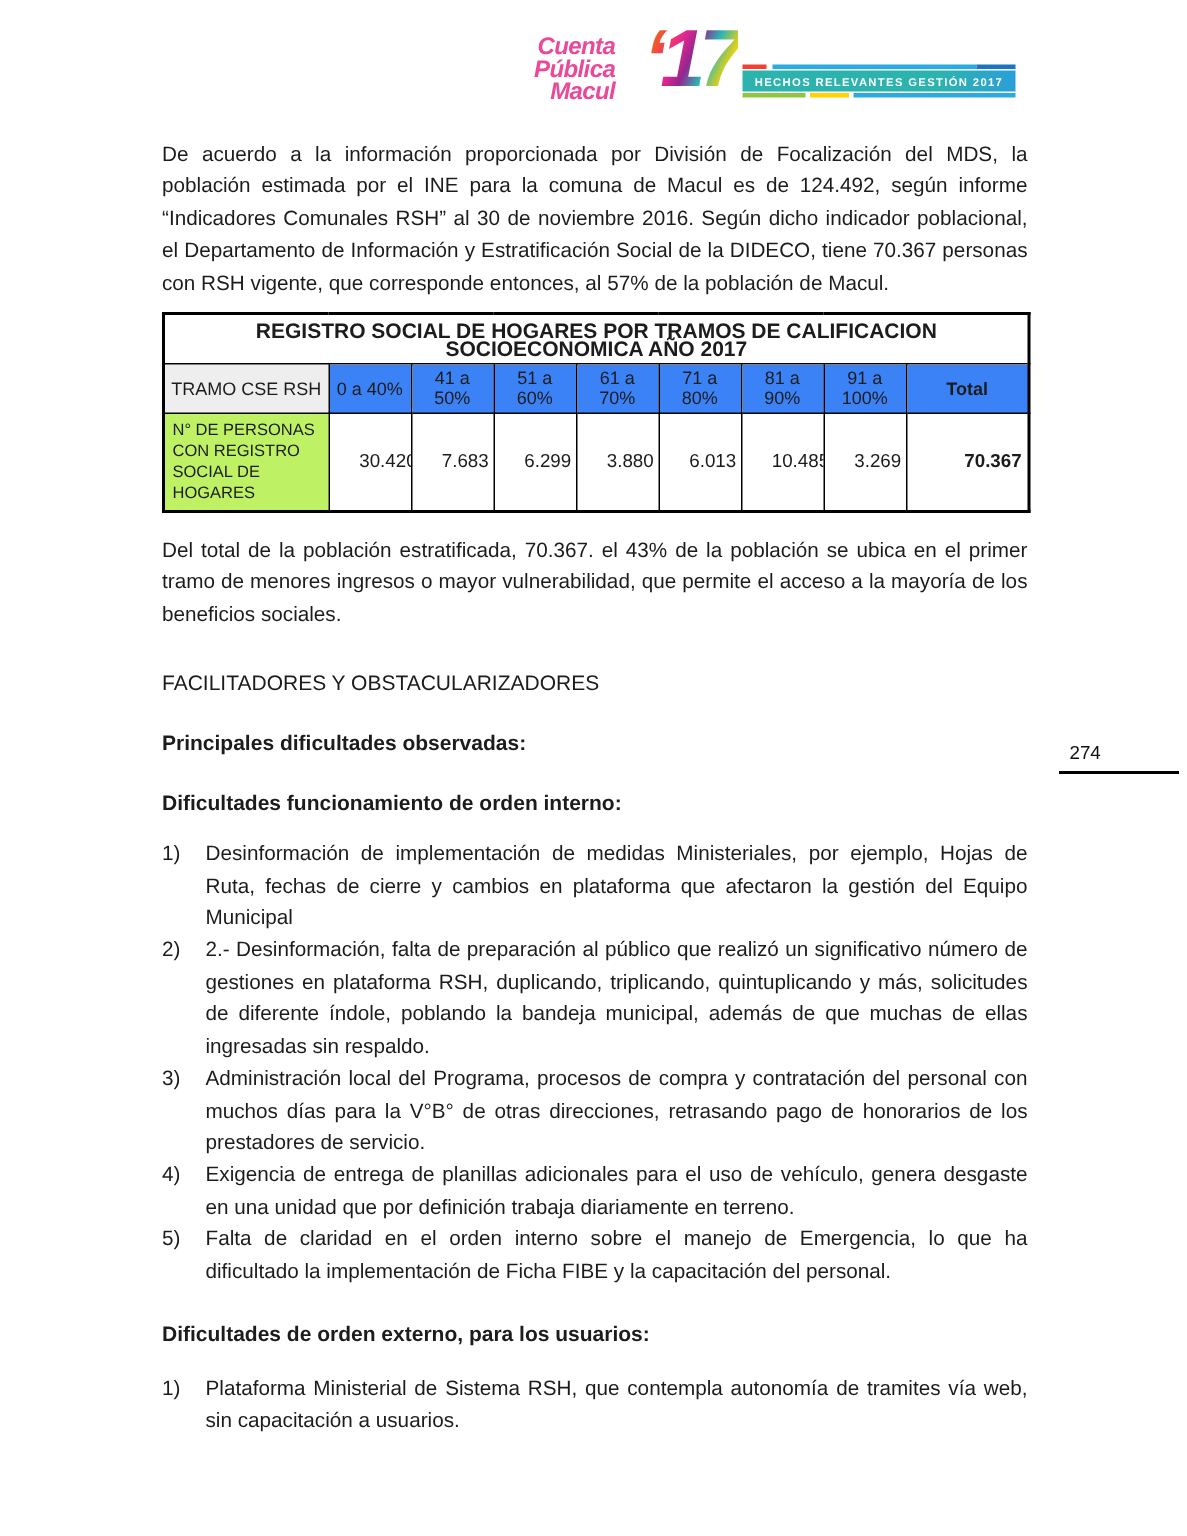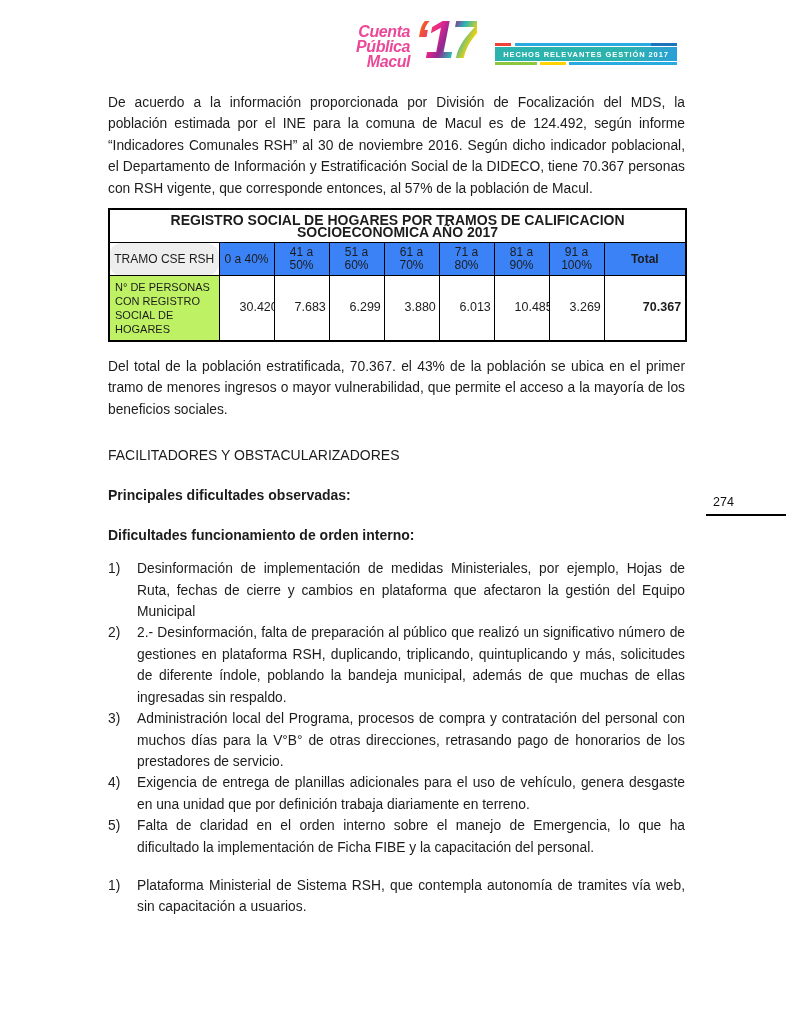--- a/index.html
+++ b/index.html
@@ -15,21 +15,21 @@
 
   
   .logo-wrap { position:absolute; left:356px; top:10px; display:flex; align-items:flex-start; }
   .wordmark {
     margin-top:14px; text-align:right;
     font-weight:bold; font-style:italic;
     font-size:16px; line-height:15px; letter-spacing:-0.4px;
     color:#ec4899;
   }
   .logo-year {
-    margin-left:4px; margin-top:0;
+    margin-left:19px; margin-top:0;
     font-size:54px; line-height:58px; font-weight:bold; font-style:italic; letter-spacing:-4px;
     background:linear-gradient(115deg,#f9a11b 0%,#f05a28 18%,#ec268f 36%,#92278f 50%,#2bb6b3 64%,#ffd400 82%,#ec268f 100%);
     -webkit-background-clip:text; background-clip:text; color:transparent;
   }
   .banner { position:absolute; left:495px; top:43px; width:182px; }
   .banner-s1 { display:flex; height:3px; margin-bottom:1px; }
   .banner-s1 .sg1 { width:16px; background:#ef4136; }
   .banner-s1 .sg2 { flex:1; background:#29abe2; margin-left:4px; }
   .banner-s1 .sg3 { width:26px; background:#1c75bc; }
   .banner-band {
@@ -58,21 +58,21 @@
   p.just { text-align:justify; }
 
   
   table.rsh {
     width:577px; table-layout:fixed; border-collapse:collapse;
     margin-top:9px; border:2px solid #000;
   }
   table.rsh th, table.rsh td { border:1px solid #000; overflow:hidden; }
   .t-title   { font-size:14px; font-weight:bold; text-align:center; padding:4px 2px; line-height:12px; background:#fff; }
   .t-colhead { font-size:12px; font-weight:normal; text-align:center; padding:3px 2px; line-height:13px; background:#3b82f6; }
-  .t-colhead.first { background:#eeeeee;border-radius:13px; }
+  .t-colhead.first { background:#eeeeee; }
   .t-colhead.total { font-weight:bold; }
   td.t-label { background:#bef264; font-size:11px; line-height:14px; padding:4px 5px; text-align:left; vertical-align:middle; }
   td.t-num   { font-size:12.5px; text-align:right; padding:3px 20px; vertical-align:middle; }
   td.t-pct   { font-size:12.5px; text-align:center; padding:3px 4px; vertical-align:middle; }
   td.t-total { font-weight:bold; text-align:right; padding-right:4px; }
   tr.row-persons td { height:52px; }
   tr.row-pct td { height:34px; }
 
   .after-table { margin-top:14px; }
 
@@ -191,20 +191,21 @@
       <div class="li">
         <span class="n">4)</span>
         <span class="t">Exigencia de entrega de planillas adicionales para el uso de vehículo, genera desgaste en una unidad que por definición trabaja diariamente en terreno.</span>
       </div>
       <div class="li">
         <span class="n">5)</span>
         <span class="t">Falta de claridad en el orden interno sobre el manejo de Emergencia, lo que ha dificultado la implementación de Ficha FIBE y la capacitación del personal.</span>
       </div>
     </div>
 
+    <h3 class="sub-head">Dificultades de orden externo, para los usuarios:</h3>
 
     <div class="numlist external-list">
       <div class="li">
         <span class="n">1)</span>
         <span class="t">Plataforma Ministerial de Sistema RSH, que contempla autonomía de tramites vía web, sin capacitación a usuarios.</span>
       </div>
     </div>
 
   </div>
 </div>

